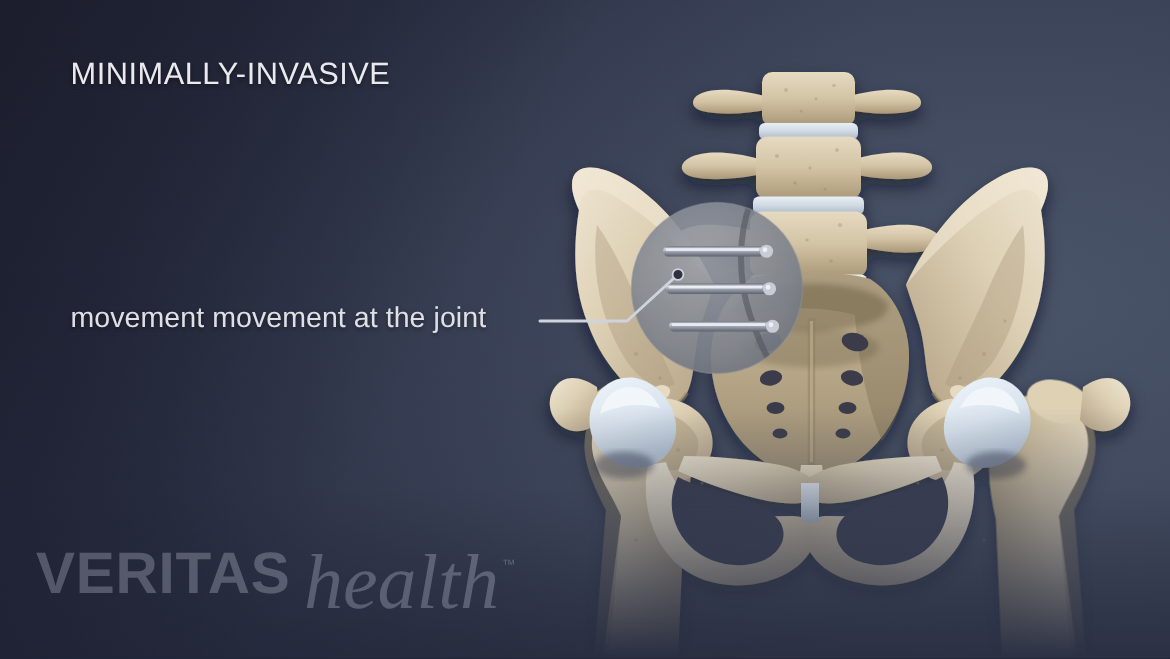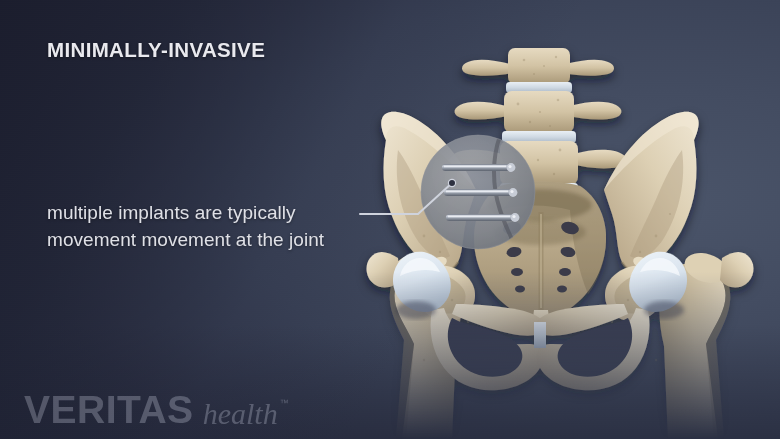--- a/index.html
+++ b/index.html
@@ -38,21 +38,21 @@
       repeating-linear-gradient(90deg, rgba(255,255,255,.035) 0 1px, rgba(0,0,0,0) 1px 2px);
   }
 
   
   .title {
     position: absolute;
     left: 47px;
     top: 37px;
     color: #e9e9ee;
     font-size: 20.5px;
-    font-weight: bold;
+    font-weight: normal;
     letter-spacing: .35px;
     line-height: 26px;
     text-shadow: 0 1px 3px rgba(0,0,0,.45);
   }
   .title div { white-space: nowrap; }
 
   .caption {
     position: absolute;
     left: 47px;
     top: 200px;
@@ -62,38 +62,38 @@
     line-height: 26.5px;
     letter-spacing: .05px;
     text-shadow: 0 1px 3px rgba(0,0,0,.4);
   }
   .caption div { white-space: nowrap; }
 
   
   .watermark {
     position: absolute;
     left: 24px;
-    bottom: 10px;
+    bottom: 24px;
     display: flex;
-    align-items: flex-end;
+    align-items: flex-start;
     opacity: .30;
     user-select: none;
   }
   .wm-veritas {
     color: #c9cede;
     font-size: 39px;
     font-weight: bold;
     letter-spacing: .5px;
     line-height: 1;
   }
   .wm-health {
     color: #c9cede;
     font-family: "Liberation Serif", serif;
     font-style: italic;
-    font-size: 30px;
+    font-size: 52px;
     font-weight: normal;
     line-height: 1;
     margin-left: 9px;
   }
   .wm-tm {
     color: #c9cede;
     font-size: 9px;
     margin-left: 2px;
     align-self: flex-start;
     margin-top: 8px;
@@ -433,21 +433,20 @@
   <svg id="leader" viewBox="0 0 780 439">
     <path d="M360,214 L418,214 L452,183" stroke="#cfd3dd" stroke-width="2" fill="none" stroke-linecap="round" stroke-linejoin="round"></path>
     <circle cx="452" cy="183" r="3.6" fill="#2e3140" stroke="#cfd3dd" stroke-width="1.2"></circle>
   </svg>
 
   <div class="title">
     <div>MINIMALLY-INVASIVE</div>
   </div>
 
   <div class="caption">
-    <div>multiple implants are typically</div>
     <div>movement movement at the joint</div>
   </div>
 
   <div class="watermark">
     <span class="wm-veritas">VERITAS</span>
     <span class="wm-health">health</span>
     <span class="wm-tm">™</span>
   </div>
 
 </div>

